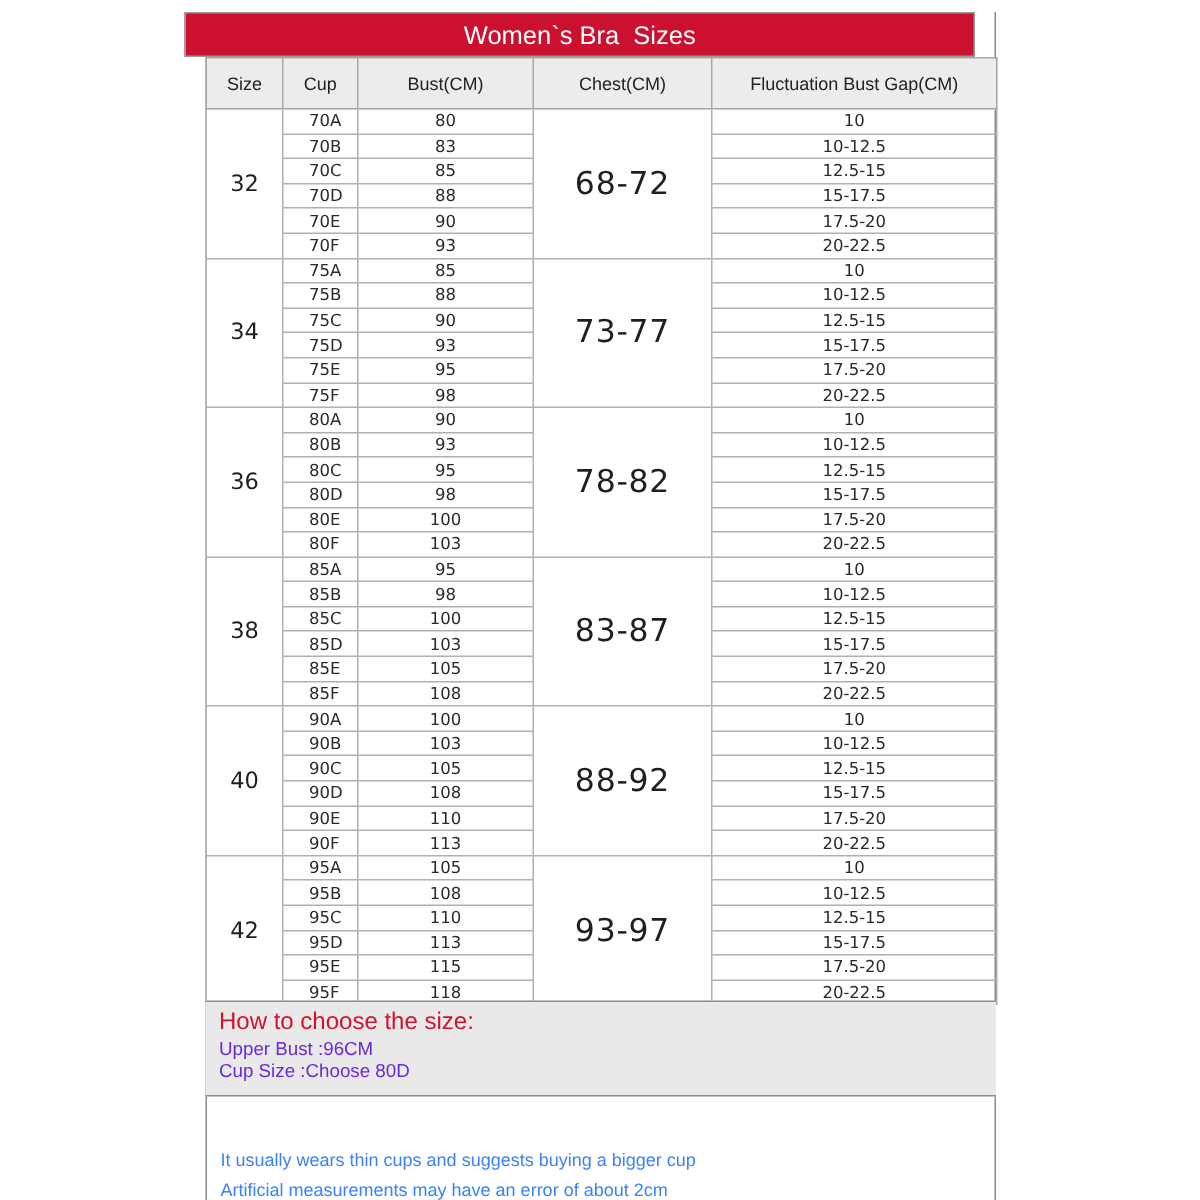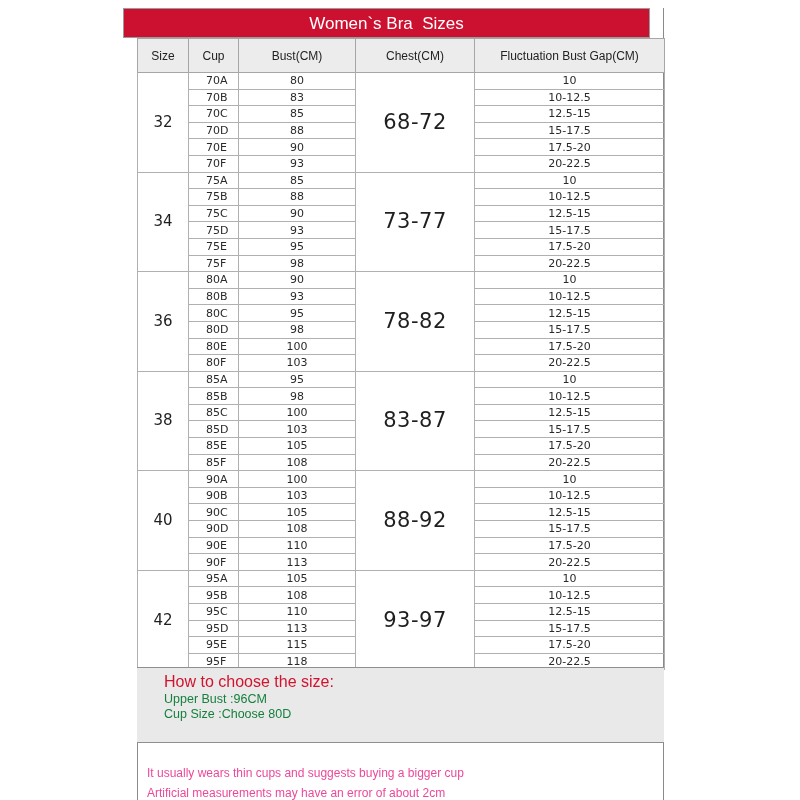--- a/index.html
+++ b/index.html
@@ -6,25 +6,25 @@
   body { width:800px; height:800px; position:relative; overflow:hidden; font-family:"Liberation Sans", sans-serif; }
   .frame { position:absolute; left:137px; top:8px; width:527px; height:800px; border-left:1.5px solid #8a8a8a; border-right:1.5px solid #8a8a8a; box-sizing:border-box; }
   .title { position:absolute; left:123px; top:8px; width:527px; height:30px; background:#cc1030; color:#ffffff; font-size:17px; text-align:center; line-height:30px; border:1px solid #9a9a9a; box-sizing:border-box; white-space:pre; }
   table.sizes { position:absolute; left:137px; top:38px; width:527px; border-collapse:collapse; table-layout:fixed; }
   table.sizes th { background:#ececec; height:31px; font-weight:normal; font-size:12px; color:#222; border:1px solid #a6a6a6; font-family:"Liberation Sans", sans-serif; padding:1px; }
   table.sizes td { border:1px solid #b0b0b0; text-align:center; padding:0; height:15.6px; font-family:"DejaVu Sans", sans-serif; font-size:11px; color:#2a2a2a; line-height:15px; }
   table.sizes td.band { font-size:15px; color:#1f1f1f; }
   table.sizes td.chest { font-size:21px; color:#1f1f1f; letter-spacing:0.5px; }
   table.sizes td.cup { text-align:left; padding-left:17px; }
   table.sizes tr.grp-start td { border-top:1.5px solid #9a9a9a; }
-  .howto { position:absolute; left:137px; top:667px; width:527px; height:76px; background:#e9e9e9; border-top:1.5px solid #8f8f8f; border-bottom:1.5px solid #8f8f8f; box-sizing:border-box; padding:5px 0 0 27px; }
+  .howto { position:absolute; left:137px; top:667px; width:527px; height:64px; background:#e9e9e9; border-top:1.5px solid #8f8f8f; border-bottom:1.5px solid #8f8f8f; box-sizing:border-box; padding:5px 0 0 9px; }
   .howto .h { color:#d3122e; font-size:16px; line-height:18px; margin-bottom:1px; }
-  .howto .l { color:#15803d; font-size:12.5px; line-height:15px; }
+  .howto .l { color:#6d28d9; font-size:12.5px; line-height:15px; }
   .notes { position:absolute; left:137px; top:755px; width:527px; padding-left:10px; box-sizing:border-box; }
-  .notes .n { font-size:12px; color:#ec4899; position:absolute; left:10px; white-space:nowrap; }
+  .notes .n { font-size:12px; color:#3b82f6; position:absolute; left:10px; white-space:nowrap; }
 </style>
 </head>
 <body>
 
 <div class="frame"></div>
 <div class="title">Women`s Bra  Sizes</div>
 
 <table class="sizes">
   <colgroup>
     <col style="width:51px">

